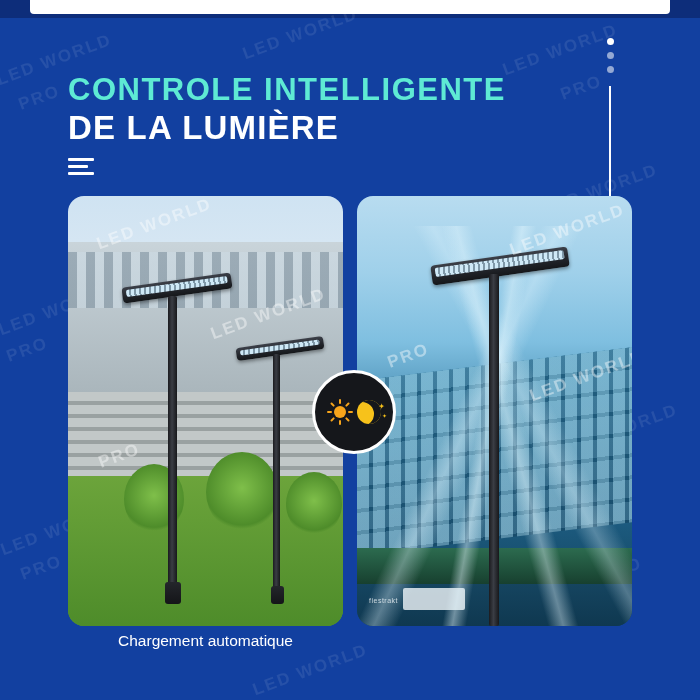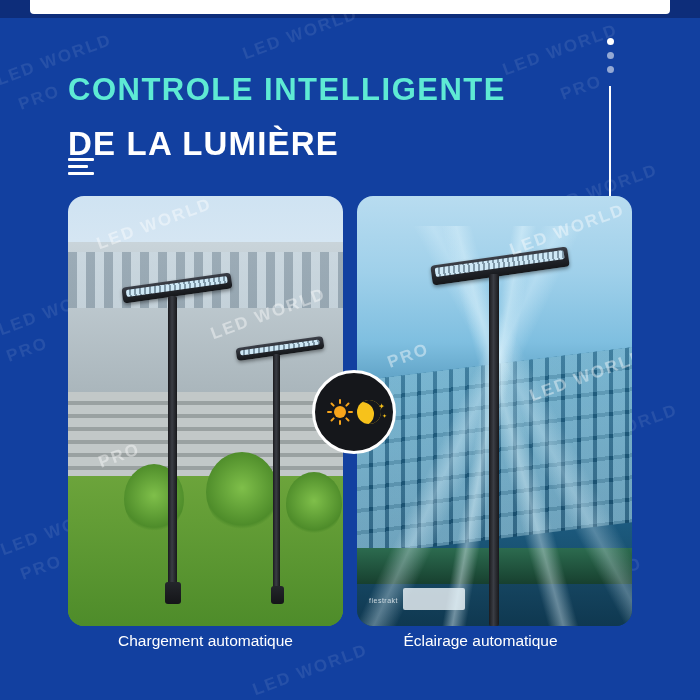--- a/index.html
+++ b/index.html
@@ -52,21 +52,21 @@
     line-height: 36px;
     font-family: "Liberation Sans", sans-serif;
     text-transform: uppercase;
   }
   .heading .line2 {
     color: #ffffff;
     font-size: 33px;
     font-weight: bold;
     letter-spacing: 1.2px;
     line-height: 40px;
-    margin-top: 16px;
+    margin-top: 0;
     text-transform: uppercase;
   }
   .menu-lines {
     position: absolute;
     left: 68px; top: 158px;
     width: 26px;
   }
   .menu-lines span {
     display: block;
     height: 3px;
@@ -398,17 +398,16 @@
       <span class="star s1">✦</span>
       <span class="star s2">✦</span>
     </span>
   </div>
 
   <div class="captions">
     <div class="caption">
       <div>Chargement automatique</div>
     </div>
     <div class="caption">
-      <div>Éclairage automatique</div>
     </div>
   </div>
 
 </div>
 
 </body></html>

